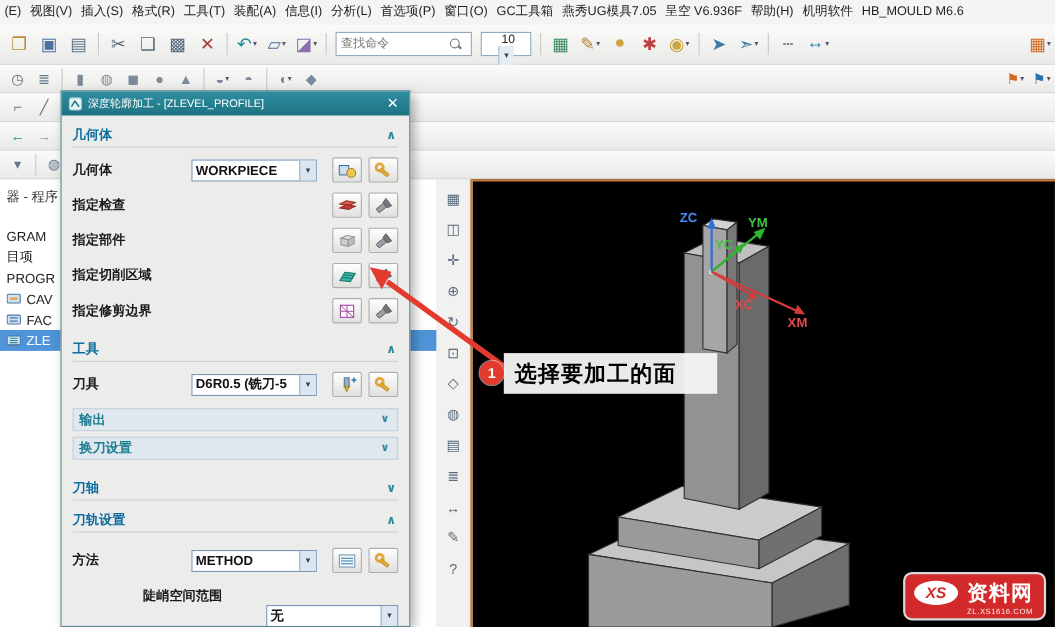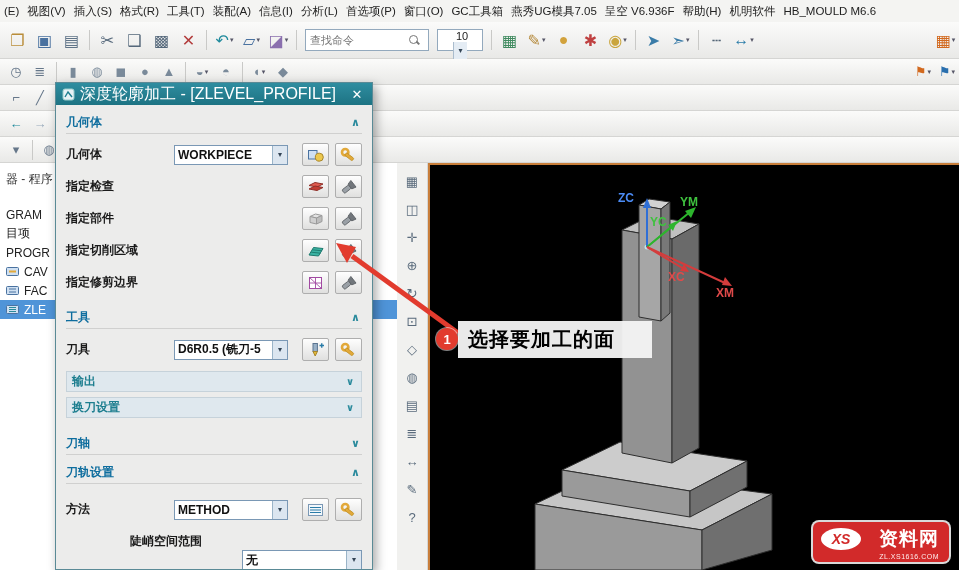--- a/index.html
+++ b/index.html
@@ -55,32 +55,32 @@
   .vpsvg{position:absolute;left:0;top:0;}
   .axis-label{position:absolute;font-size:12px;font-weight:bold;z-index:6;}
   .ax-zc{left:188px;top:26px;color:#4b8bf5;}
   .ax-ym{left:250px;top:30px;color:#3fc23f;}
   .ax-yc{left:220px;top:50px;color:#3fc23f;}
   .ax-xc{left:238px;top:105px;color:#e04a4a;}
   .ax-xm{left:286px;top:121px;color:#e04a4a;}
   
   .wm{position:absolute;right:10px;bottom:8px;background:#d22a2a;border-radius:6px;
     padding:4px 10px 2px 8px;box-shadow:0 0 0 2px rgba(255,255,255,.85);z-index:7;}
-  .wm-top{display:flex;align-items:center;gap:18px;text-align:center;}
+  .wm-top{display:flex;align-items:center;gap:8px;text-align:center;}
   .wm-logo{background:#fff;border-radius:50%;width:40px;height:22px;display:flex;align-items:center;justify-content:center;
     color:#d22a2a;font-style:italic;font-weight:bold;font-size:14px;}
   .wm-site{color:#fff;font-size:19px;font-weight:bold;letter-spacing:1px;}
   .wm-url{color:#ffecec;font-size:7px;text-align:right;margin-top:1px;letter-spacing:0.5px;}
   
   .dialog{position:absolute;left:55px;top:82px;width:318px;height:488px;z-index:20;
     background:#ececeb;border:1px solid #5a8a96;box-shadow:3px 4px 10px rgba(0,0,0,.35);
     display:flex;flex-direction:column;box-sizing:border-box;}
   .dlg-title{height:22px;background:linear-gradient(#2f8da0,#1d7383);display:flex;align-items:center;
     padding:0 6px;gap:5px;flex:none;}
-  .dlg-title .ttl{color:#fff;font-size:16px;flex:1;white-space:nowrap;overflow:hidden;}
+  .dlg-title .ttl{color:#fff;font-size:10px;flex:1;white-space:nowrap;overflow:hidden;}
   .dlg-close{color:#fff;font-size:13px;font-weight:bold;width:18px;text-align:center;cursor:default;}
   .dlg-body{flex:1;padding:0 10px;overflow:hidden;position:relative;font-weight:bold;}
   .sect{display:flex;height:22px;align-items:center;border-bottom:1px solid #d0d0cf;margin-top:6px;}
   .stxt{color:#0e6d9e;font-size:12px;}
   .schev{margin-left:auto;color:#2a8a9c;font-size:11px;padding-right:2px;}
   .subbar{display:flex;align-items:center;height:19px;background:#dfe8ee;border:1px solid #c6d2da;
     color:#1d7e8f;font-size:12px;padding:0 5px;margin-top:5px;}
   .subbar .schev{font-size:10px;}
   .frow{display:flex;align-items:center;margin-top:9px;}
   .flabel{font-size:12px;color:#1a1a1a;white-space:nowrap;}

